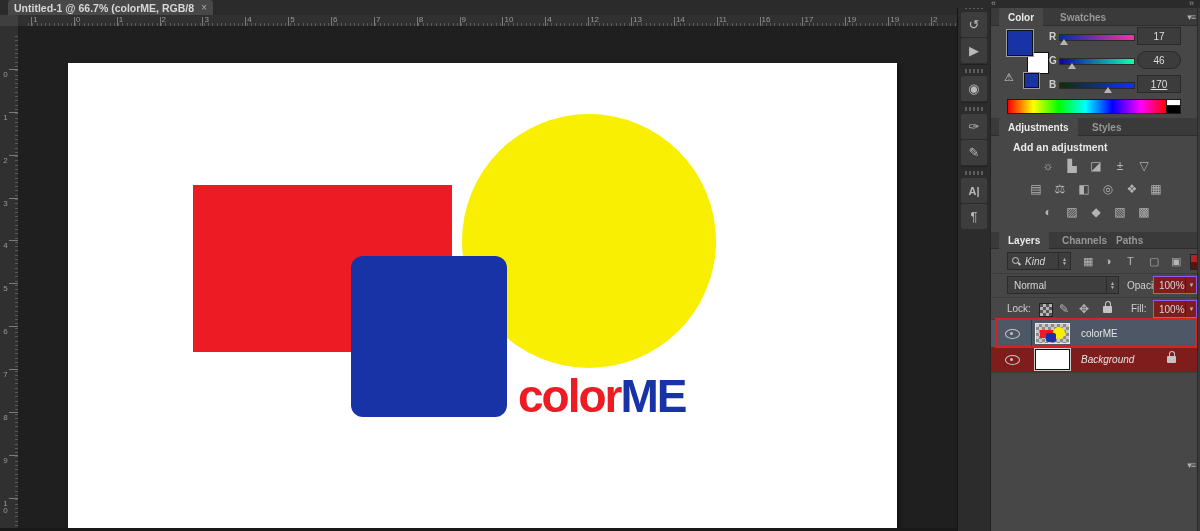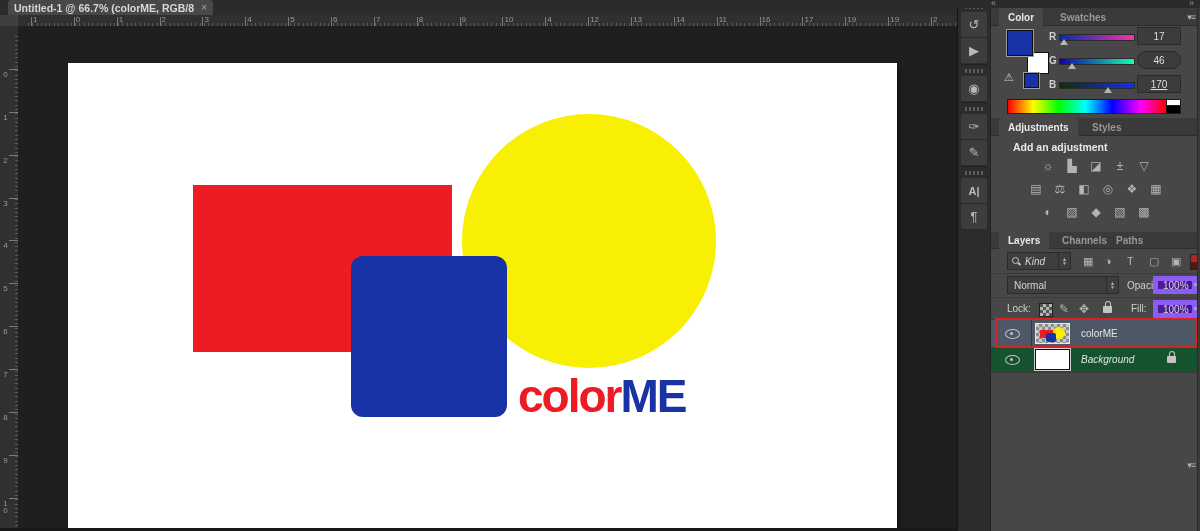--- a/index.html
+++ b/index.html
@@ -71,21 +71,21 @@
   #ramp-black{left:175px;top:97px;width:13px;height:7px;background:#000;border:1px solid #1d1d1d;}
   
   #adj-heading{left:22px;top:23px;font-size:10.5px;font-weight:bold;color:#e8e8e8;}
   .adj-row{position:absolute;left:10px;width:190px;display:flex;justify-content:center;gap:7px;}
   .adj-icon{width:17px;height:15px;color:#b3b3b3;font-size:12px;display:flex;align-items:center;justify-content:center;cursor:pointer;}
   
   .dd{position:absolute;background:#3e3e3e;border:1px solid #2b2b2b;display:flex;align-items:center;
       font-size:10px;color:#d5d5d5;box-sizing:border-box;cursor:pointer;}
   .dd .arrows{margin-left:auto;border-left:1px solid #2b2b2b;height:100%;display:flex;flex-direction:column;
       align-items:center;justify-content:center;font-size:5px;line-height:4px;color:#b5b5b5;padding:0 3px;}
-  .combo{position:absolute;background:#4c1d95;border:5px solid #8b5cf6;display:flex;align-items:center;
+  .combo{position:absolute;background:#7f1d1d;border:1px solid #8b5cf6;display:flex;align-items:center;
       font-size:10px;color:#d5d5d5;box-sizing:border-box;cursor:pointer;text-align:right;}
   .combo .darr{margin-left:auto;border-left:1px solid #2b2b2b;height:100%;display:flex;align-items:center;font-size:6px;color:#b5b5b5;padding:0 3px;}
   .plabel{position:absolute;font-size:10px;color:#cfcfcf;}
   .filter-icon{position:absolute;color:#b5b5b5;font-size:11px;cursor:pointer;}
   #filter-toggle{left:199px;top:4px;width:7px;height:14px;border:1px solid #222;
       background:linear-gradient(#b32525 0 50%,#571414 50%);}
   .hline{position:absolute;left:0;width:207px;height:1px;background:#3b3b3b;}
   .mag{display:inline-block;position:relative;width:9px;height:9px;margin:0 4px 0 4px;}
   .mag::before{content:'';position:absolute;left:0;top:0;width:5px;height:5px;border:1.5px solid #c9c9c9;border-radius:50%;}
   .mag::after{content:'';position:absolute;left:6px;top:6px;width:3px;height:1.5px;background:#c9c9c9;transform:rotate(45deg);}
@@ -340,21 +340,21 @@
 
       <div class="layer-row" style="top:312px;height:27px;background:#4d5765;">
         <span class="eye" style="left:14px;top:9px;"></span>
         <div class="thumb-box checker-sm">
           <span class="mini" style="left: 4px; top: 6px; width: 13px; height: 8px; background: rgb(237, 27, 36);"></span>
           <span class="mini" style="left: 17px; top: 3px; width: 12px; height: 12px; border-radius: 50%; background: rgb(249, 239, 3);"></span>
           <span class="mini" style="left: 10px; top: 9px; width: 10px; height: 9px; border-radius: 2px; background: rgb(23, 51, 165);"></span>
         </div>
         <span class="layer-name">colorME</span>
       </div>
-      <div class="layer-row" style="top:339px;height:25px;background:#14532d;">
+      <div class="layer-row" style="top:339px;height:25px;background:#7f1d1d;">
         <span class="eye" style="left:14px;top:8px;"></span>
         <div class="thumb-box" style="top:2px;background:#fff;border:1px solid #111;box-shadow:0 0 0 1px #cfcfcf;"></div>
         <span class="layer-name" style="top:7px;font-style:italic;">Background</span>
         <div class="padlock" style="left:176px;top:9px;"></div>
       </div>
       <div class="eyecol-line" style="top:312px;height:52px;"></div>
       <div class="hline" style="top:364px;"></div>
     </div>
   </div>
 

